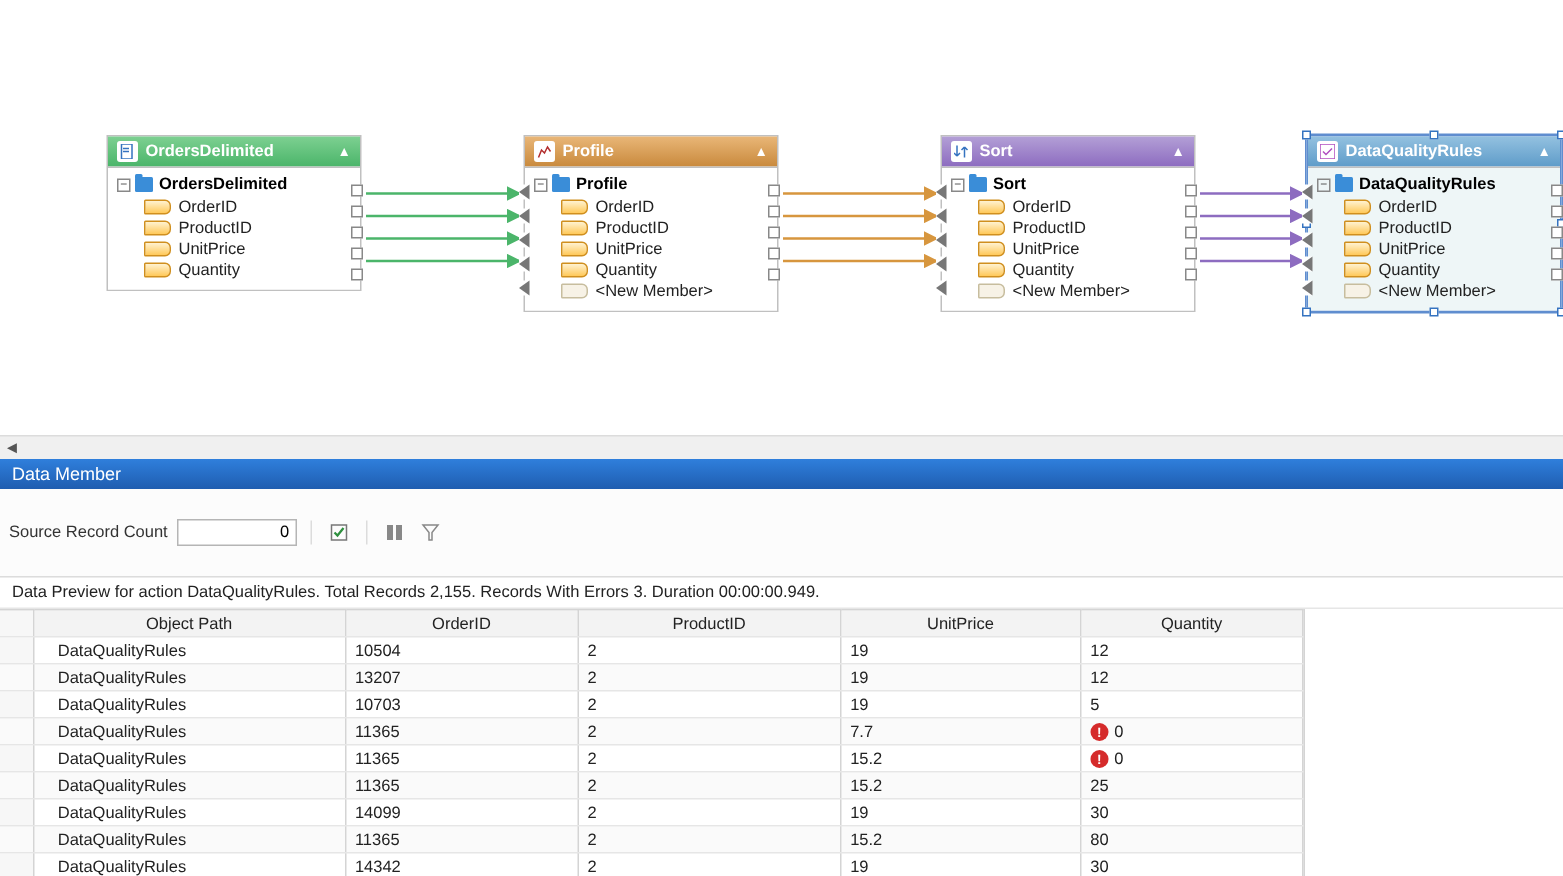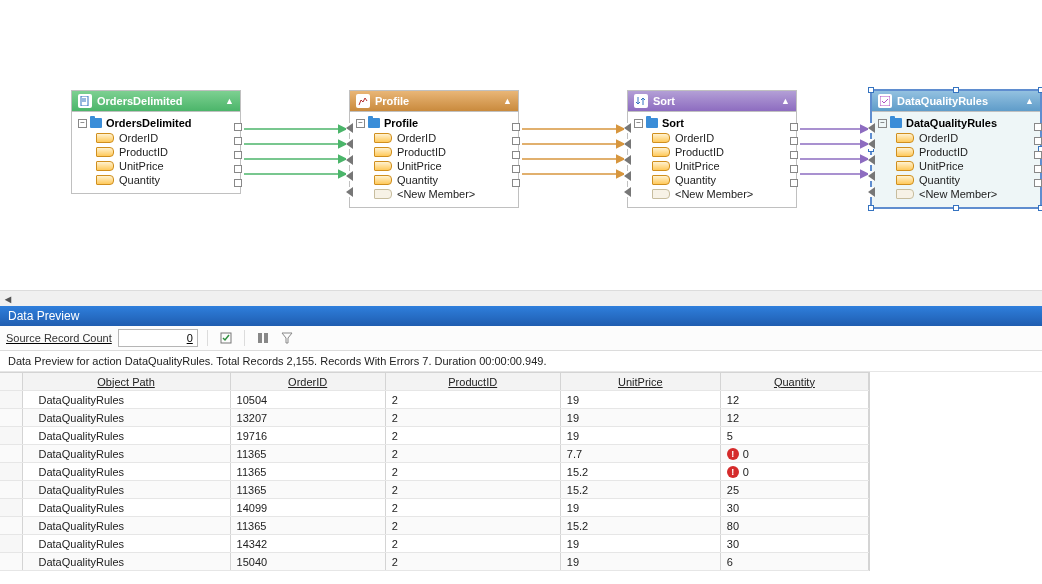--- a/index.html
+++ b/index.html
@@ -65,39 +65,39 @@
 
 .scrollbar { height:16px; background:#f0f0f0; border-top:1px solid #dcdcdc; display:flex; align-items:center;}
 .scrollbar .btn { width:16px;height:16px;display:flex;align-items:center;justify-content:center;color:#555;}
 
 .panel-title {
   background: linear-gradient(#2f7fdc,#1f5db0);
   color:#fff; padding:3px 8px; font-size:12px;
 }
 .toolbar {
   display:flex; align-items:center; gap:6px;
-  padding:3px 6px; border-bottom:1px solid #dcdcdc; background:#fcfcfc;text-decoration:underline;
+  padding:20px 6px; border-bottom:1px solid #dcdcdc; background:#fcfcfc;
 }
 .toolbar .lbl { color:#333; }
 .toolbar input.count {
   width:80px; height:18px; border:1px solid #b5b5b5; padding:0 4px;
   text-align:right; font-size:11px;
 }
 .toolbar .tool-ico { width:18px;height:18px;display:flex;align-items:center;justify-content:center;border:1px solid transparent;}
 .toolbar .sep { width:1px; height:16px; background:#dcdcdc; margin:0 3px;}
 .summary { padding:4px 8px; color:#222; border-bottom:1px solid #e6e6e6;}
 
 .grid { width: 870px; border-right:1px solid #d4d4d4;}
 .grid table { border-collapse: collapse; width:100%; table-layout:fixed;}
 .grid th, .grid td {
   border-right:1px solid #d4d4d4; border-bottom:1px solid #e6e6e6;
   padding:2px 6px; text-align:left; color:#222; height:18px;
   white-space:nowrap; overflow:hidden;
 }
-.grid th { background:#f3f3f3; font-weight:normal; text-align:center; border-top:1px solid #d4d4d4;text-decoration:underline;}
+.grid th { background:#f3f3f3; font-weight:normal; text-align:center; border-top:1px solid #d4d4d4;}
 .grid .rowhead { width:22px; background:#f7f7f7; border-right:1px solid #d4d4d4;}
 .grid tr.alt td { background:#fafafa; }
 .err-cell { display:flex; align-items:center; gap:4px;}
 .err-ico { width:12px;height:12px; border-radius:50%; background:#d52b2b; color:#fff; display:inline-flex; align-items:center; justify-content:center; font-size:9px; font-weight:bold;}
 
 </style>
 </head>
 <body>
 
 <div class="canvas">
@@ -341,21 +341,21 @@
         <div class="port"></div>
         <div class="port"></div>
       </div>
   </div>
 </div>
 
 <div class="scrollbar">
   <div class="btn">◄</div>
 </div>
 
-<div class="panel-title">Data Preview</div>
+<div class="panel-title">Data Member</div>
 
 <div class="toolbar">
   <span class="lbl">Source Record Count</span>
   <input class="count" value="0" style="">
   <span class="sep"></span>
   <span class="tool-ico">
     <svg width="14" height="14">
         <rect x="2" y="2" width="10" height="10" fill="none" stroke="#777"></rect>
         <polyline points="4,7 6,9 10,4" fill="none" stroke="#2e8f3e" stroke-width="1.5"></polyline>
       </svg>
@@ -367,21 +367,21 @@
         <rect x="8" y="2" width="4" height="10" fill="#888"></rect>
       </svg>
   </span>
   <span class="tool-ico">
     <svg width="14" height="14">
         <path d="M2 2 L12 2 L8 7 L8 12 L6 12 L6 7 Z" fill="none" stroke="#888"></path>
       </svg>
   </span>
 </div>
 
-<div class="summary">Data Preview for action DataQualityRules. Total Records 2,155. Records With Errors 7. Duration 00:00:00.949.</div>
+<div class="summary">Data Preview for action DataQualityRules. Total Records 2,155. Records With Errors 3. Duration 00:00:00.949.</div>
 
 <div class="grid">
   <table>
     <colgroup>
       <col style="width:22px">
         <col style="width:208px">
         <col style="width:155px">
         <col style="width:175px">
         <col style="width:160px">
         <col style="width:148px">
@@ -409,21 +409,21 @@
           <td class="rowhead"></td>
           <td style="padding-left: 16px;">DataQualityRules</td>
           <td>13207</td>
           <td>2</td>
           <td>19</td>
           <td>12</td>
         </tr>
         <tr>
           <td class="rowhead"></td>
           <td style="padding-left: 16px;">DataQualityRules</td>
-          <td>19716</td>
+          <td>10703</td>
           <td>2</td>
           <td>19</td>
           <td>5</td>
         </tr>
         <tr class="alt">
           <td class="rowhead"></td>
           <td style="padding-left: 16px;">DataQualityRules</td>
           <td>11365</td>
           <td>2</td>
           <td>7.7</td>

